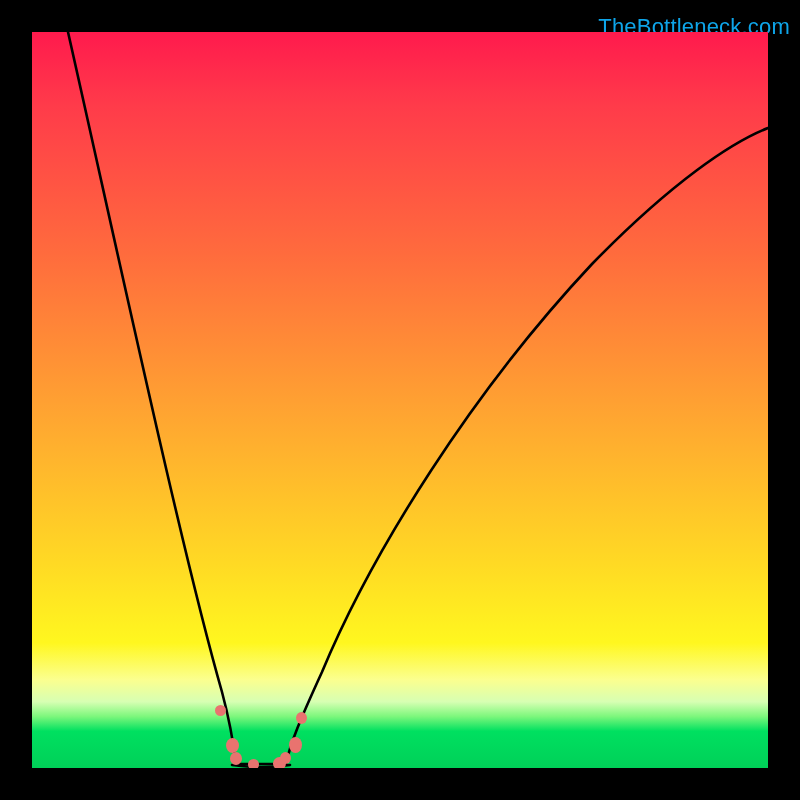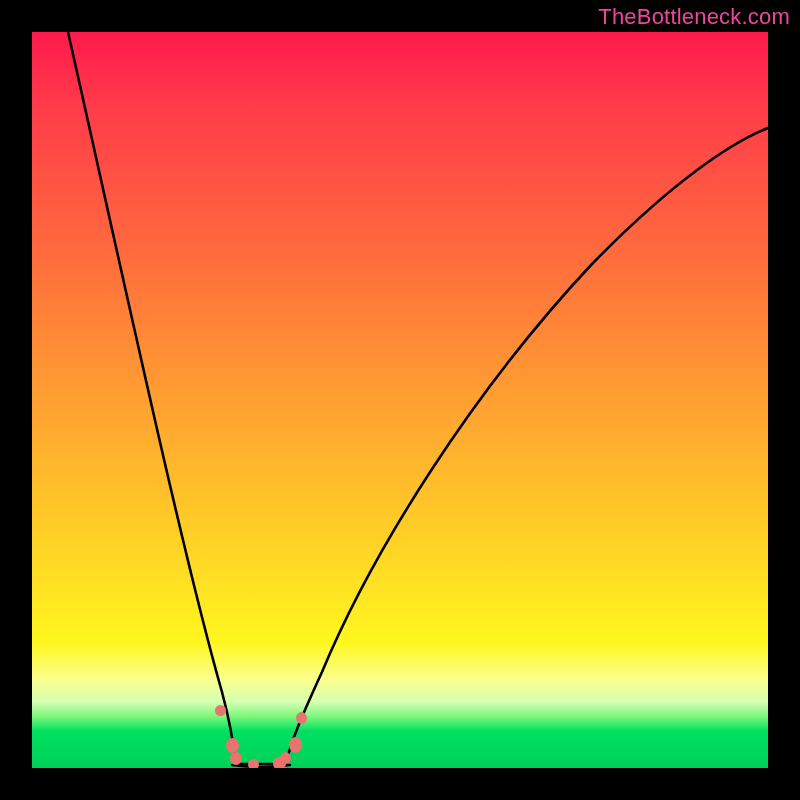--- a/index.html
+++ b/index.html
@@ -46,23 +46,23 @@
     position: absolute;
     inset: 0;
   }
   .marker {
     position: absolute;
     background: #e9736f;
     border-radius: 50%;
   }
   .watermark {
     position: absolute;
-    top: 4px;
+    top: 14px;
     right: 10px;
-    color: #ec4899;
+    color: #0ea5e9;
     font-size: 22px;
     letter-spacing: 0.2px;
     font-weight: 500;
     user-select: none;
   }
 </style>
 </head>
 <body>
 
 <div class="frame">

